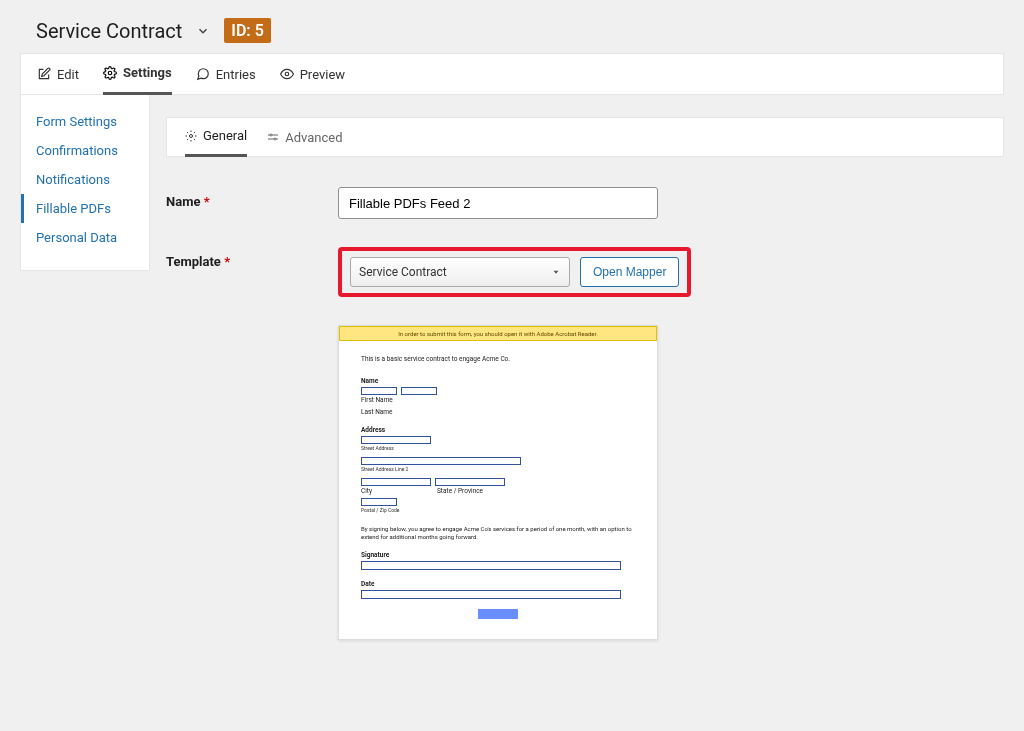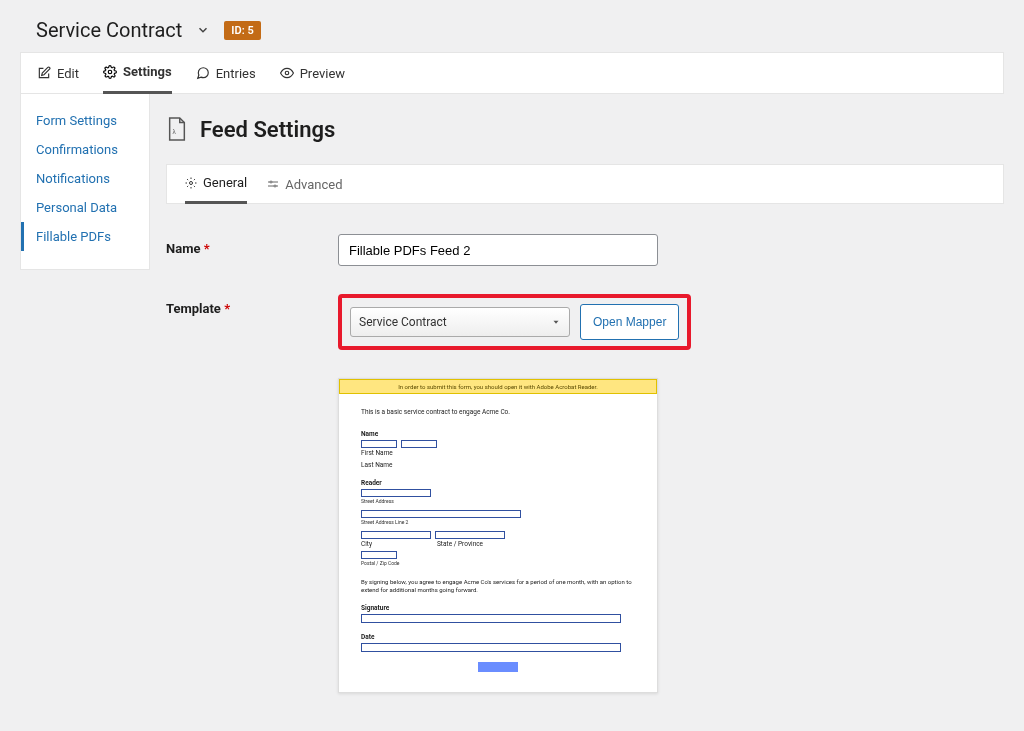--- a/index.html
+++ b/index.html
@@ -10,21 +10,21 @@
   font-size: 13px;
 }
 .page { width: 1024px; min-height: 731px; background: #f0f0f1; }
 .header-row {
   display: flex; align-items: center; gap: 14px;
   padding: 18px 0 10px 36px;
 }
 .page-title { font-size: 20px; font-weight: 400; color: #1e1e1e; }
 .chevron { font-size: 16px; color: #666; cursor: pointer; }
 .id-badge {
-  background: #c36b16; color: #fff; font-size: 11px; font-weight: 600;
+  background: #c36b16; color: #fff; font-size: 16px; font-weight: 600;
   padding: 3px 7px; border-radius: 2px;
 }
 .tabs-bar {
   background: #fff; margin: 0 20px 0 20px; border: 1px solid #e5e5e5;
   display: flex; gap: 24px; padding: 0 16px; height: 42px; align-items: center;
 }
 .tab {
   display: flex; align-items: center; gap: 6px; font-size: 13px; color: #333;
   cursor: pointer; height: 42px;
 }
@@ -56,21 +56,21 @@
 .text-input {
   width: 320px; height: 32px; padding: 4px 10px; border: 1px solid #8c8f94; border-radius: 3px; font-size: 13px;
 }
 .template-block { display: flex; gap: 10px; align-items: center; border: 4px solid #e8192c; padding: 6px 8px; border-radius: 4px; }
 .select-look {
   width: 220px; height: 30px; border: 1px solid #aaa; border-radius: 3px;
   background: linear-gradient(#fff,#eee); display: flex; align-items: center; justify-content: space-between;
   padding: 0 8px; font-size: 12px; color: #333; cursor: pointer;
 }
 .open-mapper {
-  height: 36px; border: 1px solid #2271b1; color: #2271b1; background: #fff;
+  height: 30px; border: 1px solid #2271b1; color: #2271b1; background: #fff;
   padding: 0 12px; font-size: 12px; border-radius: 3px; cursor: pointer;
 }
 .pdf-preview {
   width: 320px; margin-left: 172px; margin-top: 2px;
   background: #fff; border: 1px solid #ddd; box-shadow: 0 1px 3px rgba(0,0,0,0.1);
   padding-bottom: 14px;
 }
 .pdf-banner {
   background: #ffe680; border: 1px solid #e0c100; color: #5a4a00;
   font-size: 6px; text-align: center; padding: 3px 0; margin: 0;
@@ -143,35 +143,25 @@
       </span>
       <span>Preview</span>
     </div>
   </div>
 
   <div class="work-area">
     <div class="sidebar">
       <a class="sidebar-item">Form Settings</a>
       <a class="sidebar-item">Confirmations</a>
       <a class="sidebar-item">Notifications</a>
+      <a class="sidebar-item active">Fillable PDFs</a>
       <a class="sidebar-item">Personal Data</a>
-      <a class="sidebar-item active">Fillable PDFs</a>
     </div>
 
     <div class="main">
-      <div class="main-title-row">
-        <span>
-          <svg class="pdf-icon" viewBox="0 0 24 28" fill="none" stroke="#555" stroke-width="1.6">
-            <path d="M4 2h11l5 5v19H4z"></path>
-              <path d="M15 2v5h5"></path>
-            <text x="7" y="19" font-size="7" fill="#555" stroke="none" font-family="sans-serif">λ</text>
-          </svg>
-        </span>
-        <h2 class="main-title">Feed Settings</h2>
-      </div>
 
       <div class="sub-tabs">
         <div class="sub-tab active">
           <span>
             <svg width="12" height="12" viewBox="0 0 24 24" fill="none" stroke="#333" stroke-width="2">
                 <circle cx="12" cy="12" r="3"></circle>
                 <path d="M12 1v3M12 20v3M4.2 4.2l2.1 2.1M17.7 17.7l2.1 2.1M1 12h3M20 12h3M4.2 19.8l2.1-2.1M17.7 6.3l2.1-2.1"></path>
               </svg>
           </span>
           <span>General</span>
@@ -220,21 +210,21 @@
           <div class="pdf-label">Name</div>
           <div class="pdf-row">
               <div class="pdf-box sm"></div>
               <div class="pdf-box sm"></div>
             </div>
           <div class="pdf-sublabel-row" style="margin-bottom:10px;flex-direction:column;">
             <span style="width:38px">First Name</span>
             <span>Last Name</span>
           </div>
 
-          <div class="pdf-label">Reader</div>
+          <div class="pdf-label">Address</div>
           <div class="pdf-row">
               <div class="pdf-box md"></div>
             </div>
           <div class="pdf-sublabel">Street Address</div>
           <div class="pdf-row">
               <div class="pdf-box lg"></div>
             </div>
           <div class="pdf-sublabel">Street Address Line 2</div>
           <div class="pdf-row">
               <div class="pdf-box md"></div>

